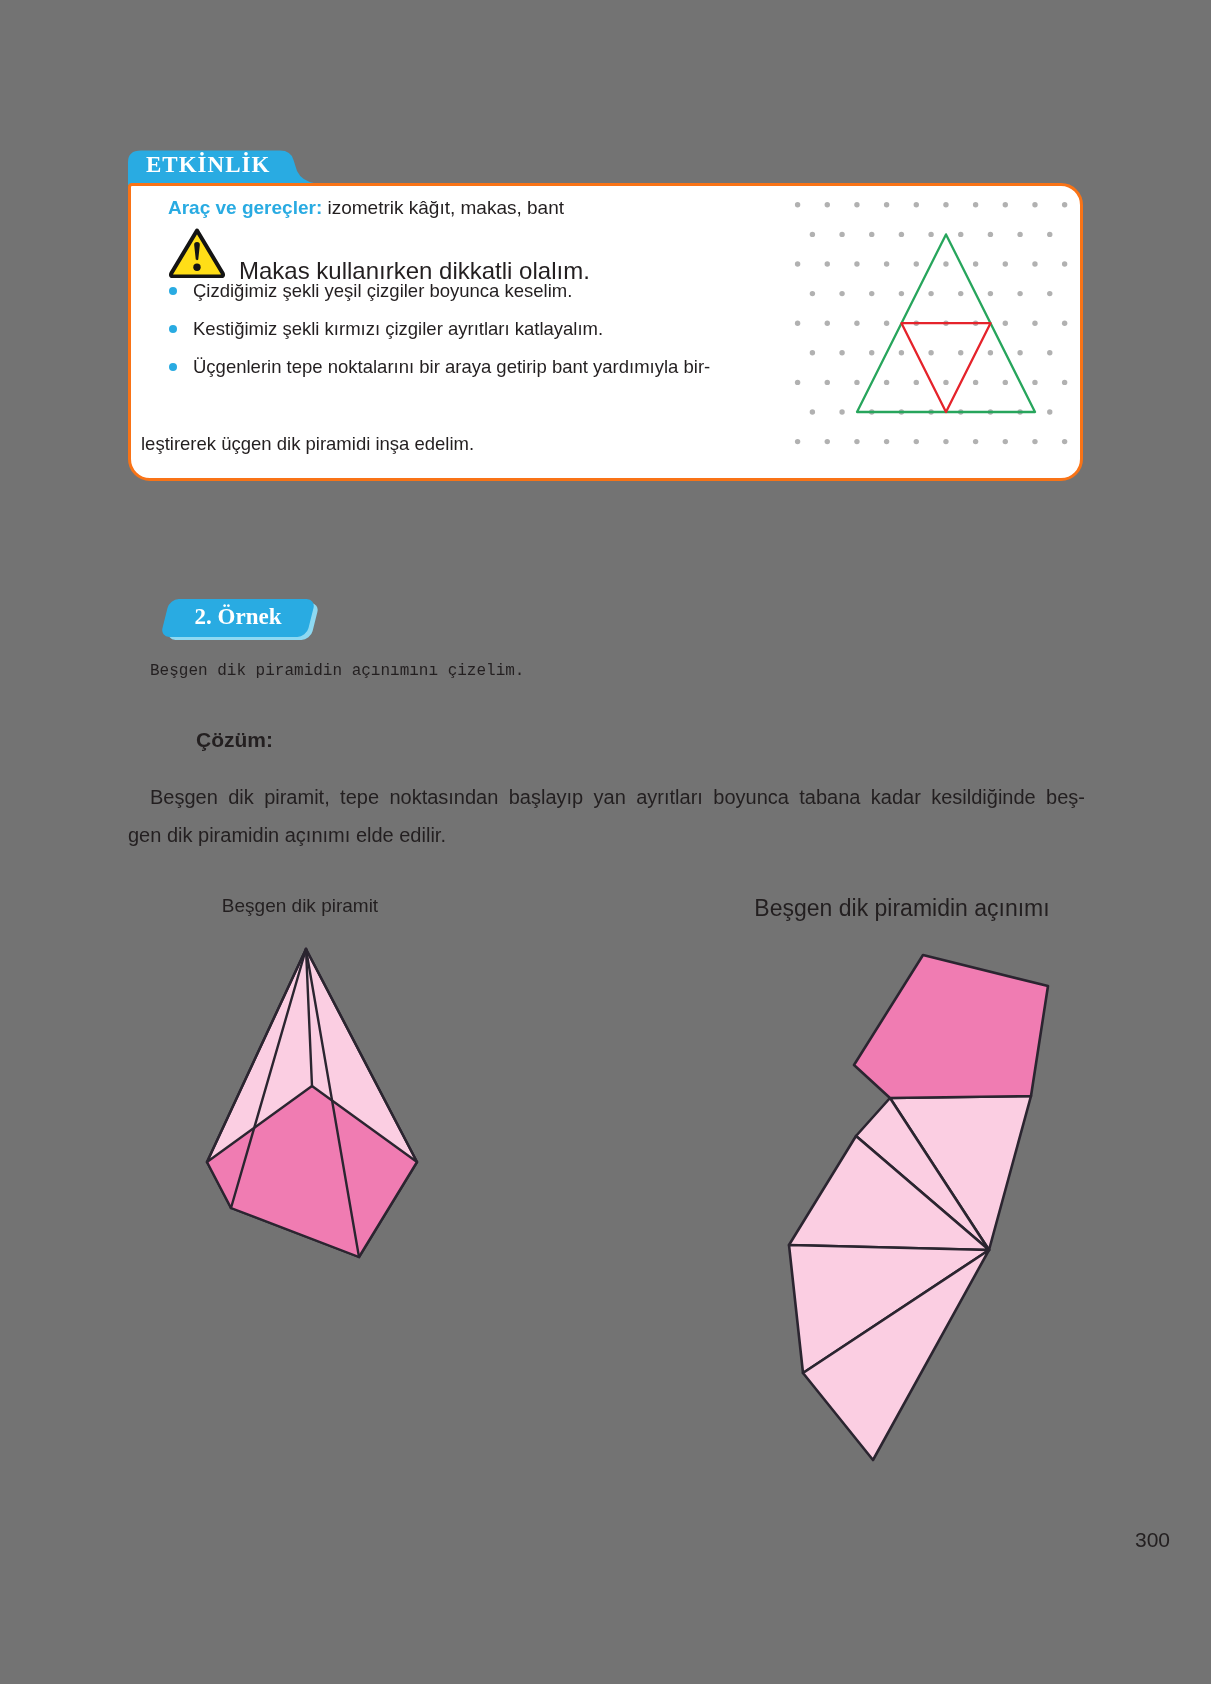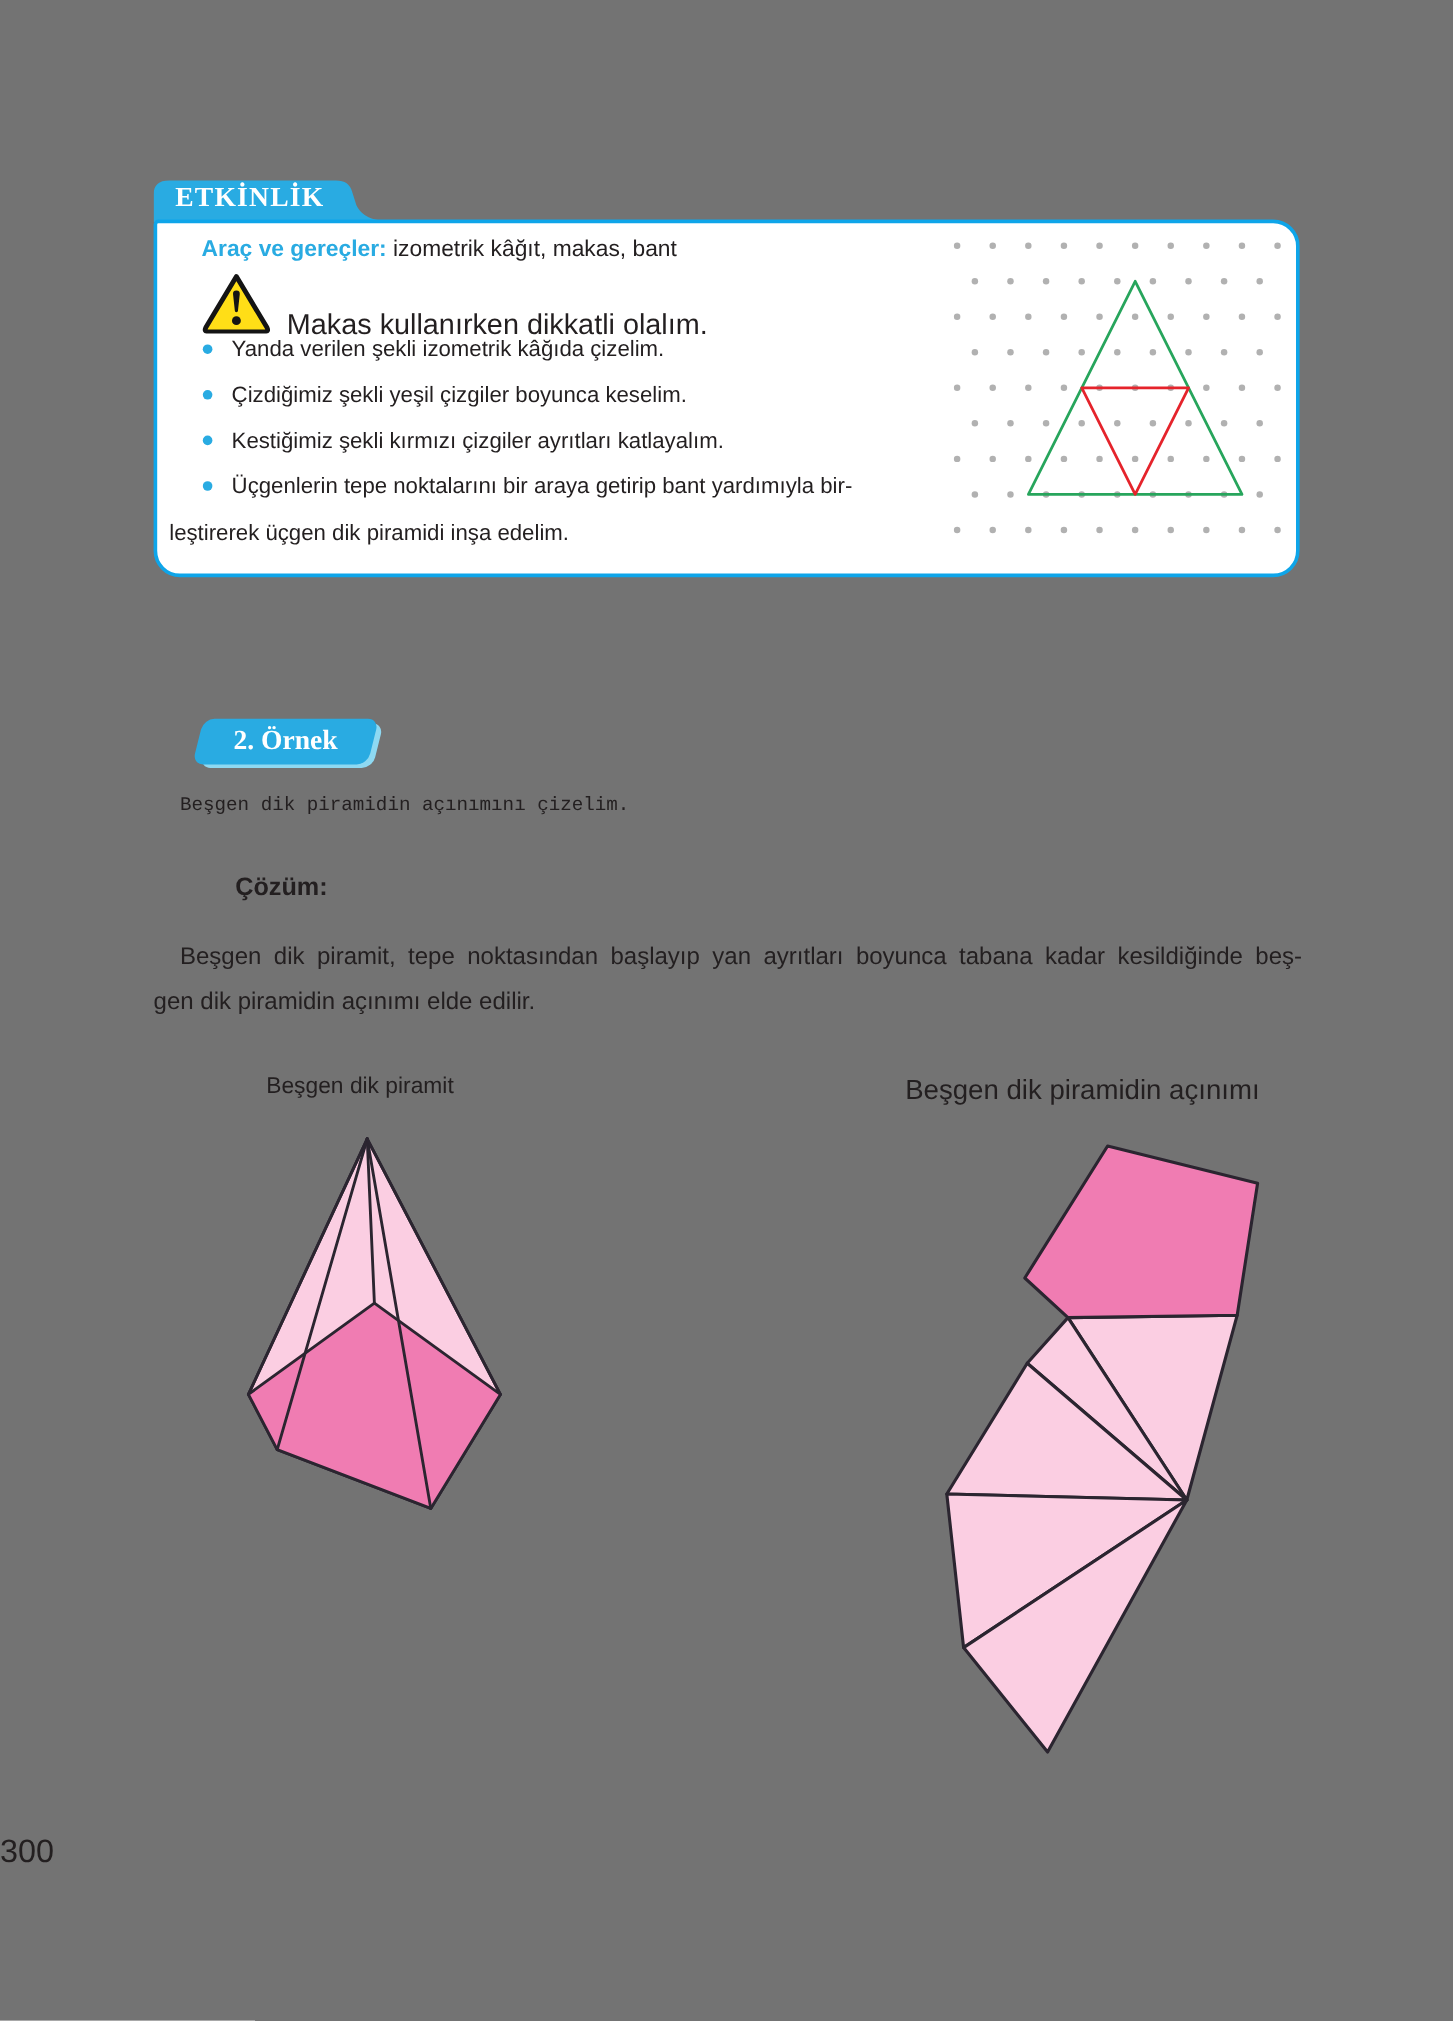--- a/index.html
+++ b/index.html
@@ -6,21 +6,21 @@
   #page{position:relative;width:1211px;height:1684px;background:#737373;
         font-family:"Liberation Sans",sans-serif;color:#231f20;overflow:hidden;}
   .abs{position:absolute;}
 
   
   #activity-tab{left:128px;top:149px;width:240px;height:36px;}
   #activity-tab-label{left:146px;top:152px;font-family:"Liberation Serif",serif;
       font-weight:bold;font-size:23px;color:#ffffff;letter-spacing:1px;}
 
   
-  #activity-box{left:128px;top:183px;width:955px;height:298px;border:3px solid #0ea5e9;
+  #activity-box{left:128px;top:183px;width:955px;height:298px;border:3px solid #f97316;
       border-radius:4px 22px 22px 22px;box-sizing:border-box;background:#fff;}
   .tools-line{left:37px;top:11px;font-size:19px;white-space:nowrap;}
   .tools-label{color:#29abe2;font-weight:bold;}
   #warning-icon{left:36px;top:40px;width:60px;height:52px;}
   #warning-text{left:108px;top:71px;font-size:24px;white-space:nowrap;}
   #bullet-list{left:38px;top:94px;width:760px;}
   .bullet-row{position:relative;height:38px;font-size:18.5px;white-space:nowrap;}
   .bullet-dot{display:inline-block;width:8px;height:8px;border-radius:50%;
       background:#29abe2;margin-right:16px;vertical-align:2px;}
   #bullet-continuation{left:10px;top:247px;font-size:18.5px;white-space:nowrap;}
@@ -39,21 +39,21 @@
   #solution-para{left:128px;top:778px;width:957px;font-size:20px;line-height:38px;}
   #solution-line1{text-align:justify;text-align-last:justify;text-indent:22px;}
   #solution-line2{text-align:left;}
 
   
   #pyramid-label{left:180px;top:895px;width:240px;text-align:center;font-size:19px;}
   #net-label{left:752px;top:895px;width:300px;text-align:center;font-size:23px;}
   #pyramid-svg{left:182px;top:932px;width:262px;height:335px;}
   #net-svg{left:762px;top:932px;width:306px;height:545px;}
 
-  #page-number{left:0;top:1528px;width:1170px;text-align:left;font-size:27px;}
+  #page-number{left:0;top:1528px;width:1170px;text-align:right;font-size:21px;}
 </style>
 </head>
 <body>
 
 <div id="page">
 
   <svg id="activity-tab" class="abs" viewBox="0 0 240 36">
     <path d="M0,36 L0,13 Q0,1.5 13,1.5 L152,1.5 Q163,1.5 165.5,11 L169,22 Q174,32.5 188,34.5 L200,36 Z" fill="#29abe2"></path>
   </svg>
   <div id="activity-tab-label" class="abs">ETKİNLİK</div>
@@ -65,21 +65,20 @@
     </div>
 
     <svg id="warning-icon" class="abs" viewBox="0 0 60 52">
       <path d="M30,4.5 L55.5,47 Q57.3,50.5 53.2,50.5 L6.8,50.5 Q2.7,50.5 4.5,47 Z" fill="#ffde17" stroke="#141414" stroke-width="4" stroke-linejoin="round"></path>
       <path d="M30,16 C32.2,16 33,17.3 32.8,19.3 L31.3,33 C31.2,34.6 28.8,34.6 28.7,33 L27.2,19.3 C27,17.3 27.8,16 30,16 Z" fill="#141414"></path>
       <circle cx="30" cy="41.2" r="3.7" fill="#141414"></circle>
     </svg>
     <div id="warning-text" class="abs">Makas kullanırken dikkatli olalım.</div>
 
     <div id="bullet-list" class="abs">
-        <div class="bullet-row"><span class="bullet-dot"></span><span>Yanda verilen şekli izometrik kâğıda çizelim.</span></div>
         <div class="bullet-row"><span class="bullet-dot"></span><span>Çizdiğimiz şekli yeşil çizgiler boyunca keselim.</span></div>
         <div class="bullet-row"><span class="bullet-dot"></span><span>Kestiğimiz şekli kırmızı çizgiler ayrıtları katlayalım.</span></div>
         <div class="bullet-row"><span class="bullet-dot"></span><span>Üçgenlerin tepe noktalarını bir araya getirip bant yardımıyla bir-</span></div>
       </div>
 
     <div id="bullet-continuation" class="abs">leştirerek üçgen dik piramidi inşa edelim.</div>
   </div>
 
   <svg id="iso-grid-svg" class="abs" viewBox="760 188 320 265">
       <circle cx="797.6" cy="204.8" r="2.7" fill="#b1b1b1"></circle>

